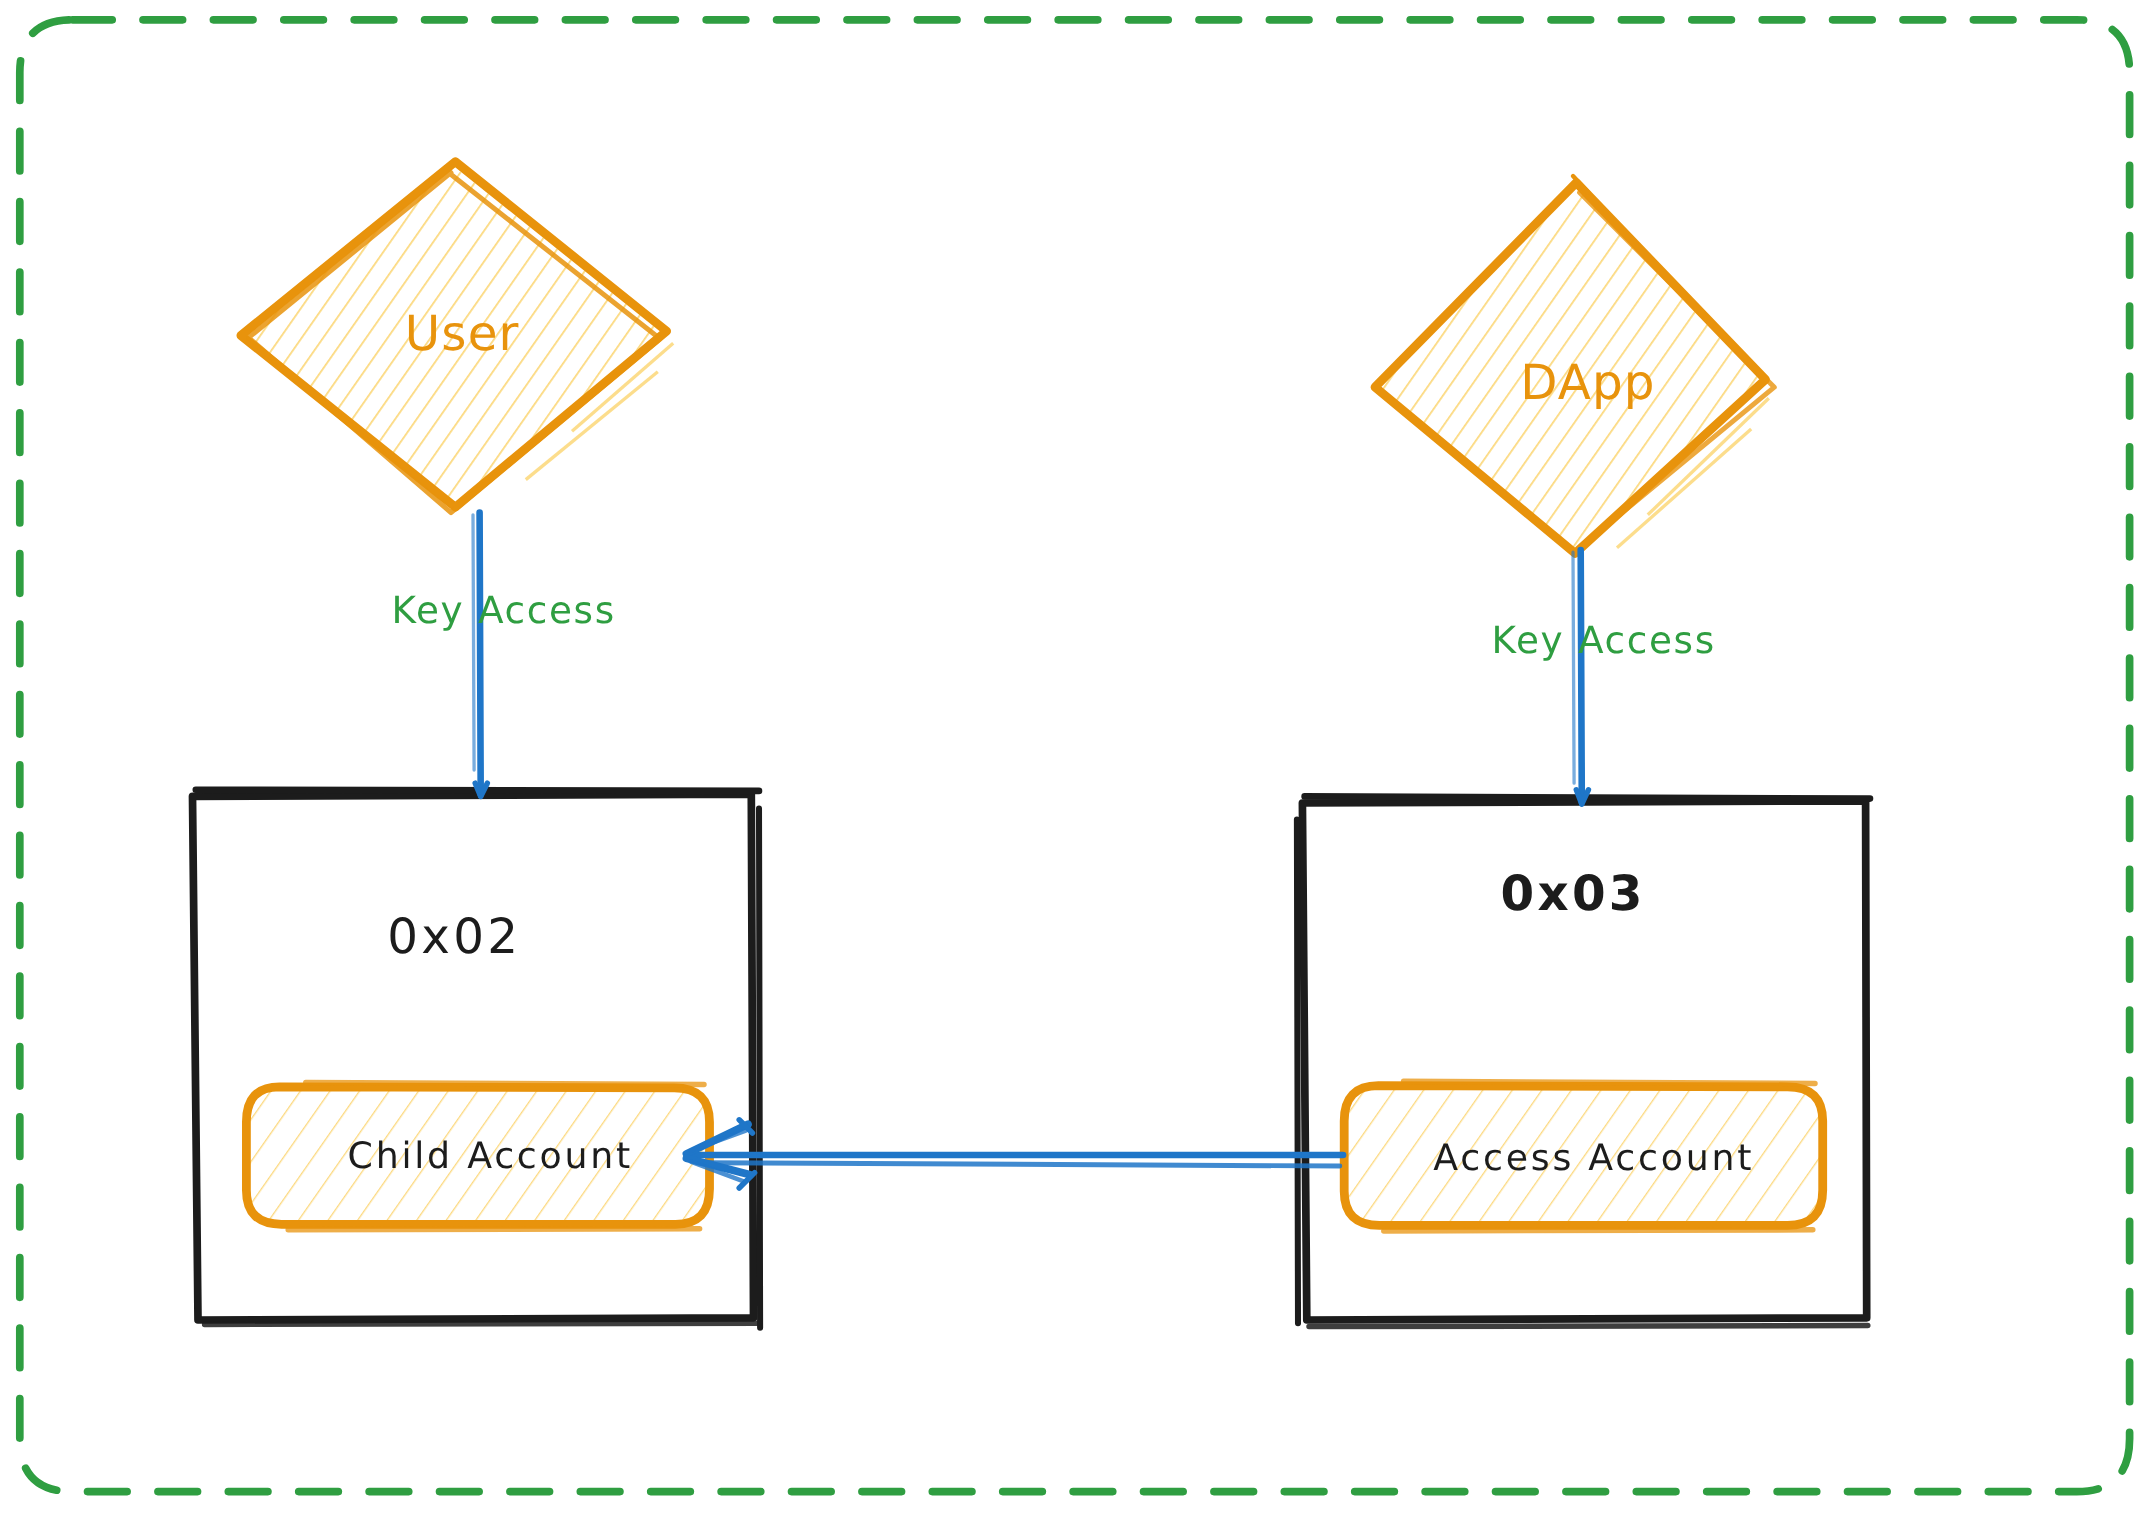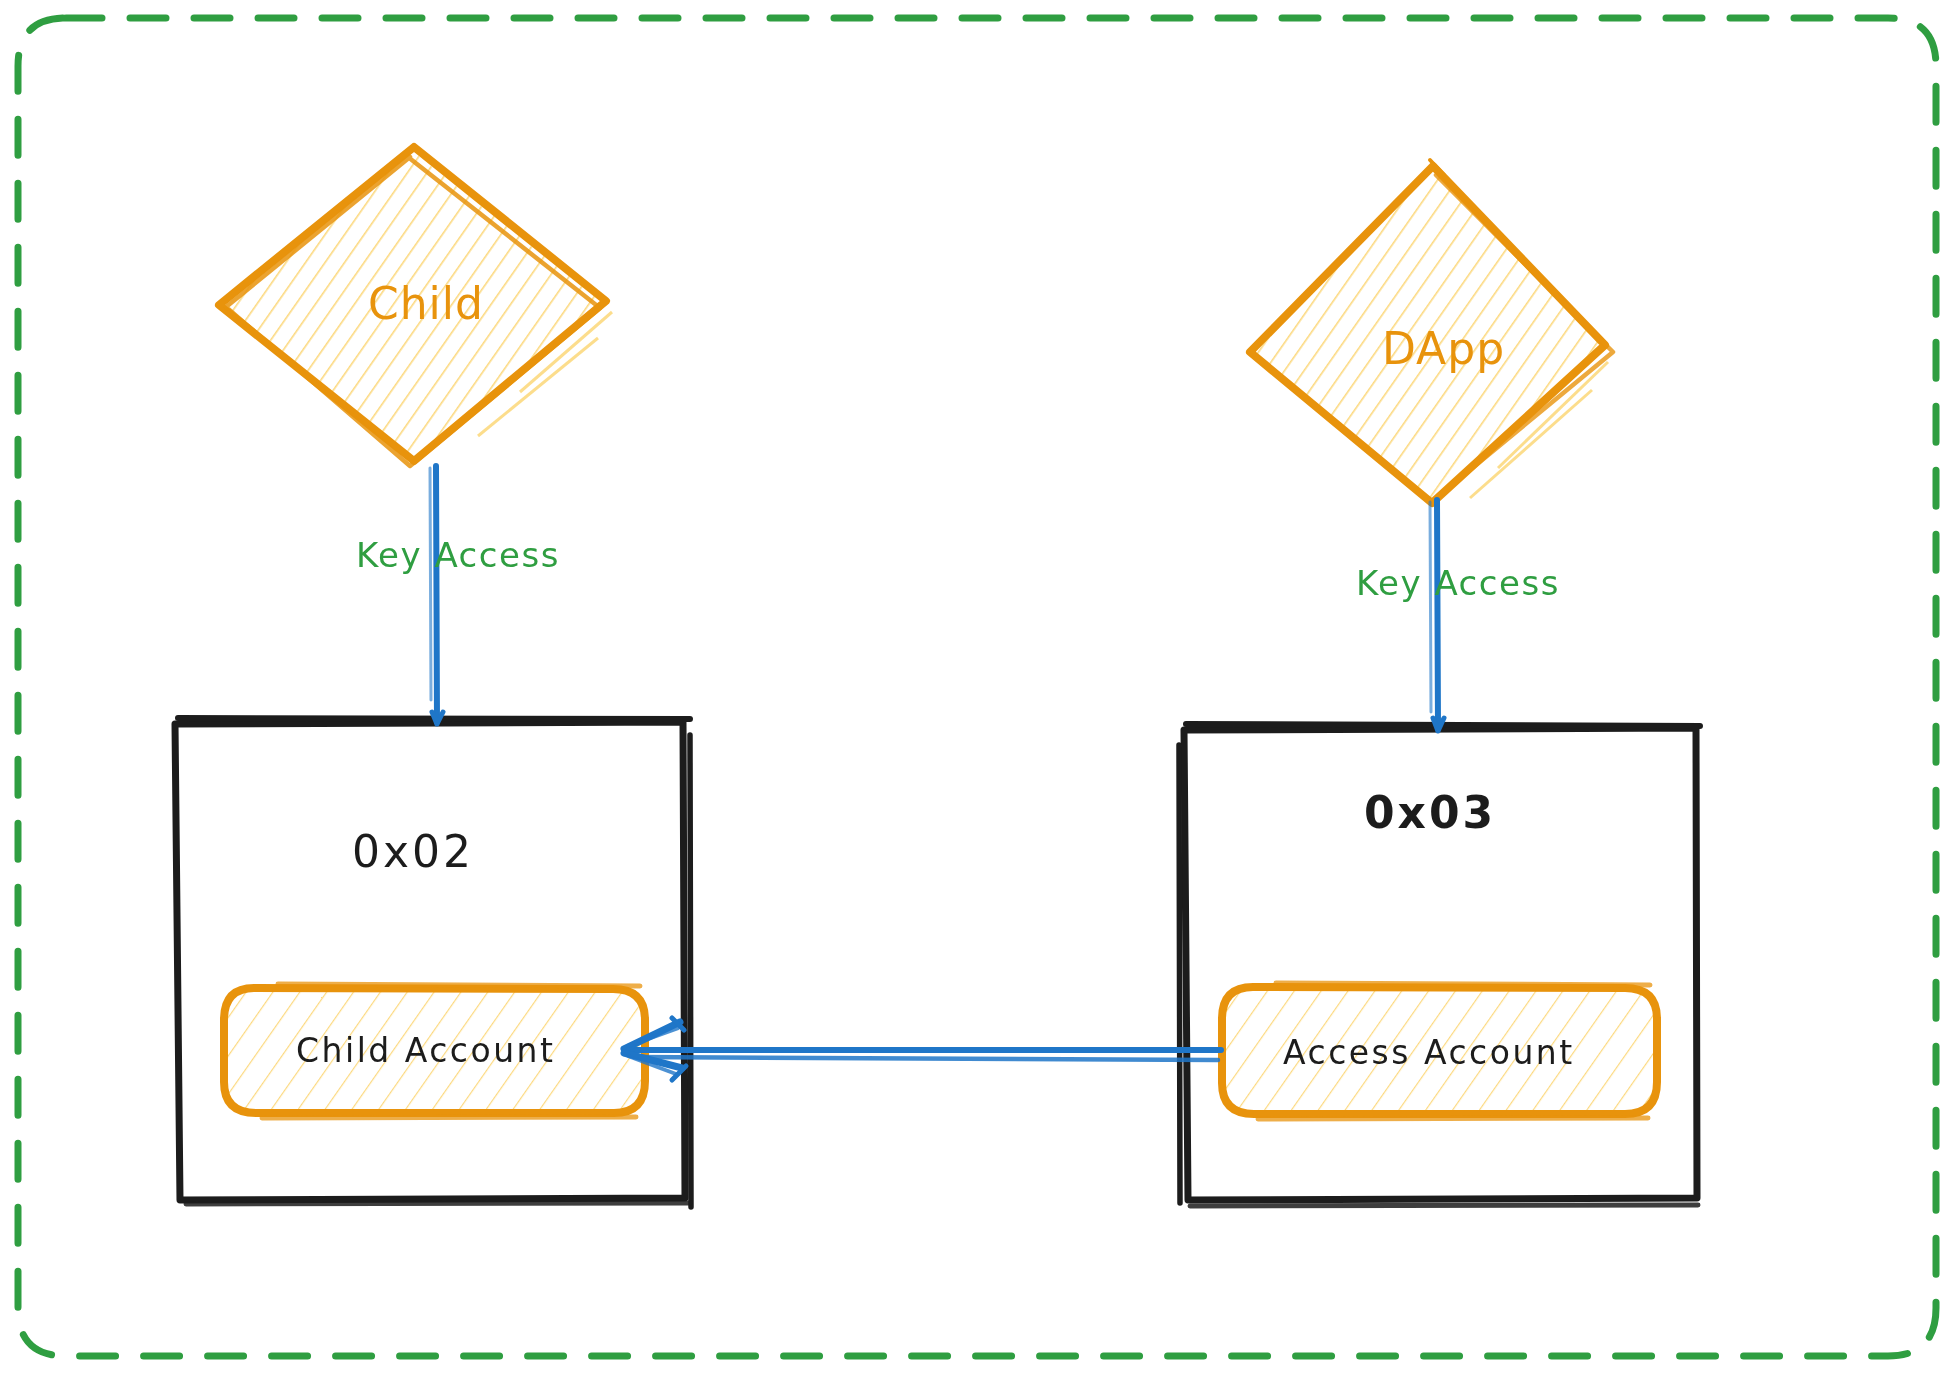--- a/index.html
+++ b/index.html
@@ -42,20 +42,21 @@
   }
   .lbl-addr {
     color: #1c1c1c;
     font-size: 44px;
     letter-spacing: 3px;
   }
   .lbl-acct {
     color: #1c1c1c;
     font-size: 33px;
     letter-spacing: 2.5px;
+    margin-left: 20px;
   }
 </style>
 </head>
 <body>
 
 <div id="canvas">
 
   <svg class="layer" viewBox="0 0 1954 1375" xmlns="http://www.w3.org/2000/svg">
     <defs>
 
@@ -142,21 +143,21 @@
 
       <path d="M 624 1049 L 680 1022" fill="none" stroke="#1f76c8" stroke-width="7" stroke-linecap="round"></path>
       <path d="M 624 1053 L 682 1068" fill="none" stroke="#1f76c8" stroke-width="7" stroke-linecap="round"></path>
       <path d="M 628 1046 L 678 1028" fill="none" stroke="#1f76c8" stroke-width="4" stroke-linecap="round" opacity="0.8"></path>
       <path d="M 628 1056 L 676 1074" fill="none" stroke="#1f76c8" stroke-width="4" stroke-linecap="round" opacity="0.8"></path>
       <path d="M 672 1018 L 684 1030" fill="none" stroke="#1f76c8" stroke-width="5" stroke-linecap="round"></path>
       <path d="M 672 1080 L 686 1066" fill="none" stroke="#1f76c8" stroke-width="5" stroke-linecap="round"></path>
     </g>
   </svg>
 
-  <div class="lbl lbl-node" style="left:368px; top:278px;">Child</div>
+  <div class="lbl lbl-node" style="left:368px; top:278px;">User</div>
 
   <div class="lbl lbl-node" style="left:1382px; top:323px;">DApp</div>
 
   <div class="lbl lbl-edge" style="left:356px; top:535px;">Key Access</div>
 
   <div class="lbl lbl-edge" style="left:1356px; top:563px;">Key Access</div>
 
   <div class="lbl lbl-addr" style="left:352px; top:782px;margin-top:44px;">0x02</div>
 
   <div class="lbl lbl-addr" style="left:1364px; top:787px;font-weight:bold;">0x03</div>

